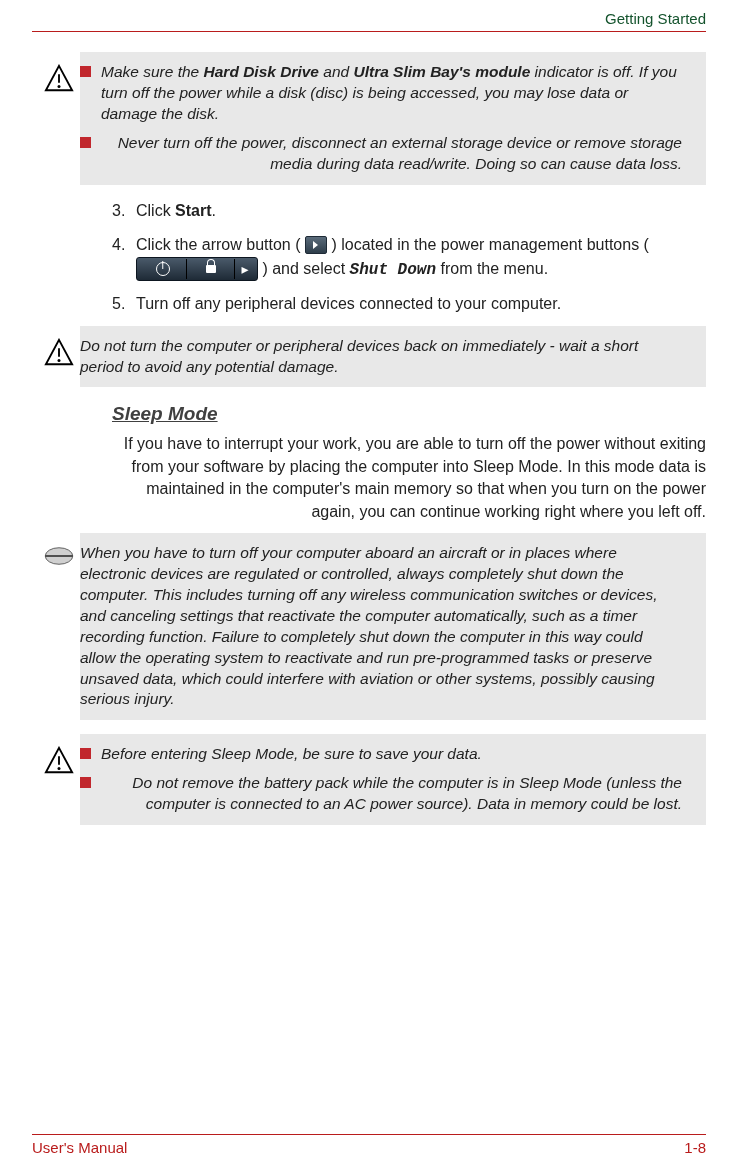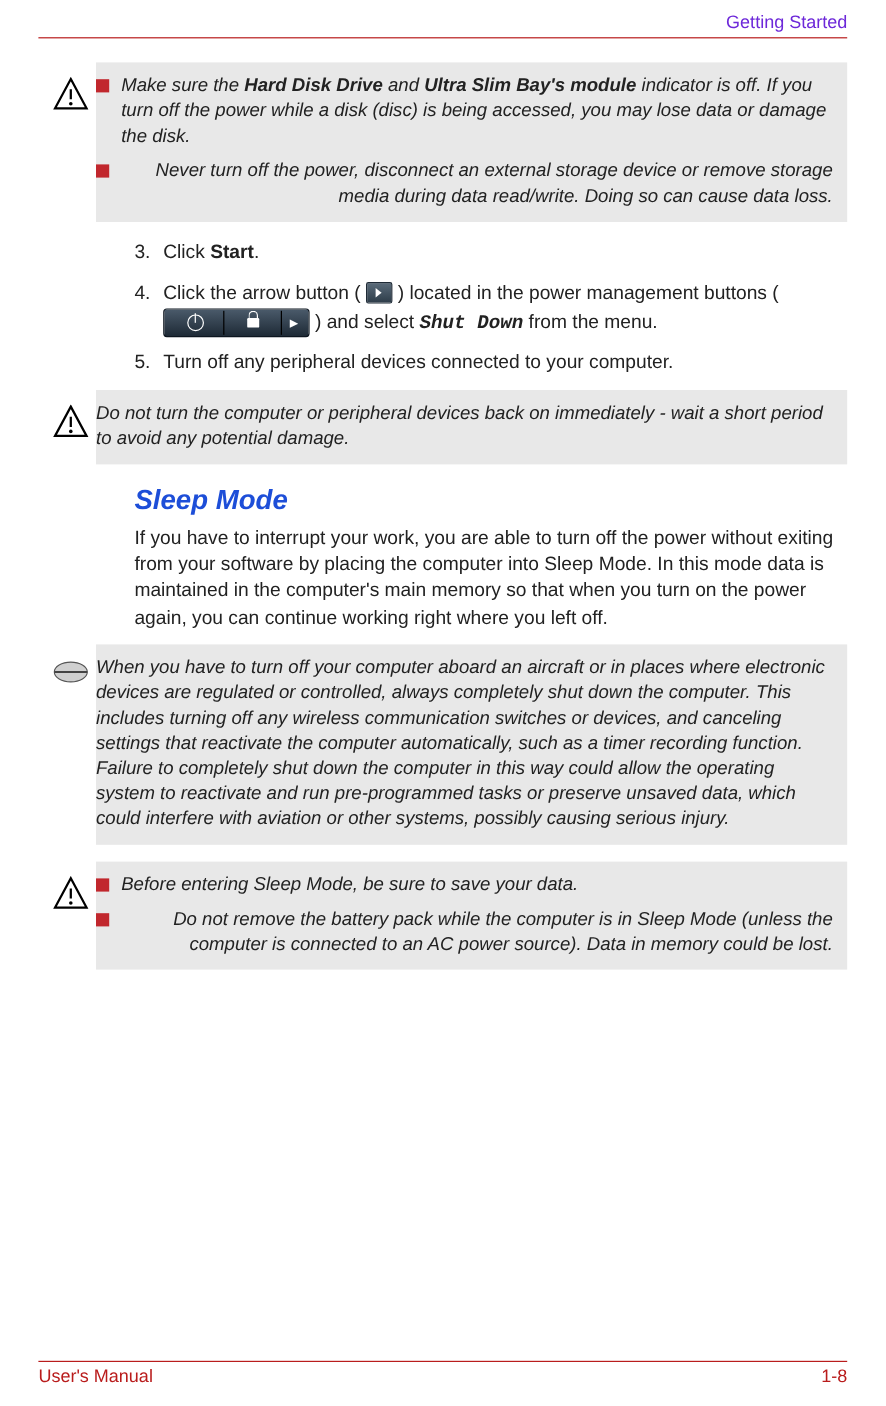--- a/index.html
+++ b/index.html
@@ -7,33 +7,33 @@
       font-family: Arial, Helvetica, sans-serif;
       width: 738px;
       height: 1172px;
       background: #fff;
       position: relative;
       padding: 0 32px;
     }
     .header {
       text-align: right;
       padding: 10px 0 4px 0;
-      color: #6d28d9;
+      color: #14532d;
       font-size: 15px;
     }
     .header-rule {
       border: none;
       border-top: 1.5px solid #b91c1c;
       margin-bottom: 20px;
     }
     .callout {
       display: flex;
       background: #e8e8e8;
       margin: 10px 0 14px 48px;
-      padding: 10px 12px 10px 0;
+      padding: 10px 24px 10px 0;
     }
     .callout-icon-col {
       width: 42px;
       flex-shrink: 0;
       margin-left: -42px;
       display: flex;
       justify-content: center;
       align-items: flex-start;
       padding-top: 2px;
     }
@@ -111,31 +111,33 @@
       justify-content: center;
       width: 48px;
       height: 20px;
       color: #fff;
       font-size: 14px;
       border-right: 1px solid #000;
     }
     .pm-section:last-child { border-right: none; width: 20px; }
     .mono { font-family: "Courier New", monospace; font-weight: bold; font-style: italic; }
     .sect-heading {
-      color: #1d4ed8;
+      color: #404040;
       font-style: italic;
       font-weight: bold;
-      font-size: 23px;
+      font-size: 19px;
       margin: 16px 0 8px 80px;
+      text-decoration: underline;
     }
     .para {
       margin: 0 0 10px 80px;
       font-size: 16px;
       line-height: 1.4;
       color: #222;
+      text-align: right;
     }
     .footer {
       position: absolute;
       bottom: 16px;
       left: 32px;
       right: 32px;
     }
     .footer-rule {
       border: none;
       border-top: 1.5px solid #b91c1c;

